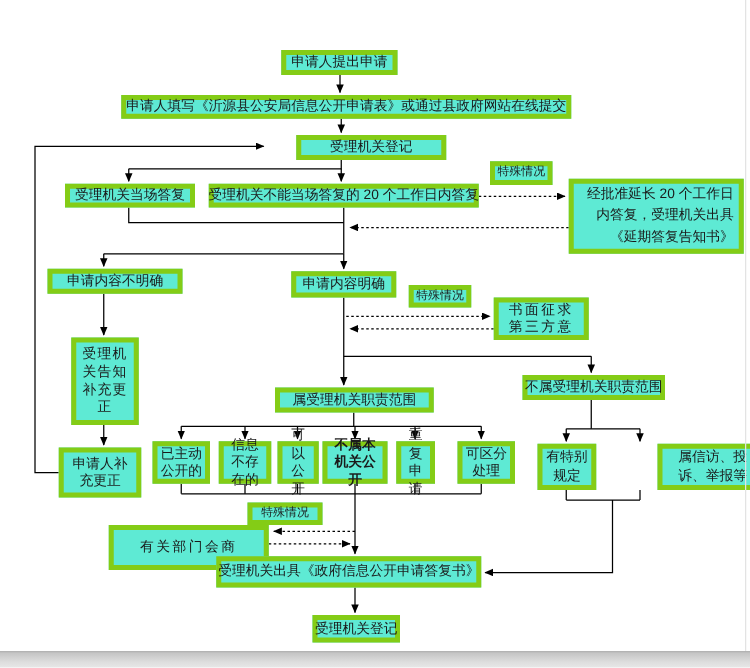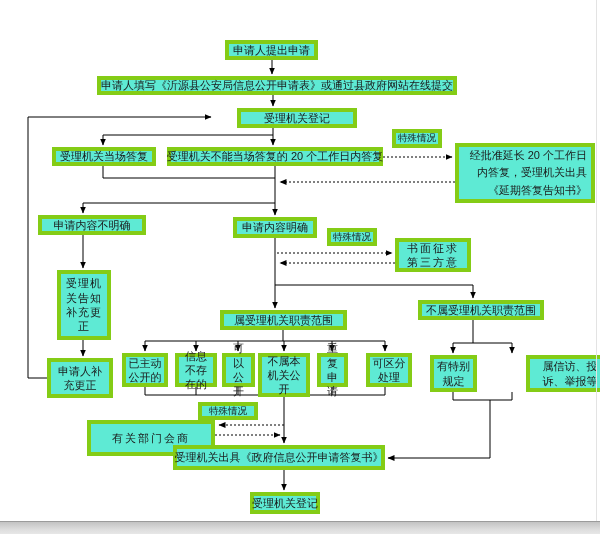--- a/index.html
+++ b/index.html
@@ -128,26 +128,26 @@
   <div class="node small" id="n-special-mid" style="left:327px;top:228px;width:50px;height:18px;">特殊情况</div>
 
   <div class="node mid wrap ls" id="n-thirdparty" style="left:395px;top:238px;width:76px;height:34px;">书面征求第三方意</div>
 
   <div class="node wrap" id="n-notify" style="left:57px;top:270px;width:54px;height:70px;letter-spacing:1px;">受理机关告知补充更正</div>
 
   <div class="node wrap" id="n-supplement" style="left:47px;top:358px;width:66px;height:40px;">申请人补充更正</div>
 
   <div class="node mid" id="n-scope" style="left:220px;top:310px;width:127px;height:20px;">属受理机关职责范围</div>
 
-  <div class="node mid" id="n-notscope" style="left:418px;top:300px;width:126px;height:20px;">不属受理机关职责范围</div>
+  <div class="node mid" id="n-notscope" style="left:418px;top:300px;width:114px;height:20px;">不属受理机关职责范围</div>
 
   <div class="node mid wrap" id="n-r1" style="left:122px;top:353px;width:46px;height:34px;">已主动公开的</div>
   <div class="node mid wrap" id="n-r2" style="left:175px;top:353px;width:42px;height:34px;">信息不存在的</div>
   <div class="node mid wrap" id="n-r3" style="left:222px;top:353px;width:33px;height:34px;">可以公开</div>
-  <div class="node mid wrap" id="n-r4" style="left:258px;top:353px;width:52px;height:44px;">不属本机关公开</div>
+  <div class="node mid wrap" id="n-r4" style="left:258px;top:353px;width:52px;height:34px;font-weight:bold;">不属本机关公开</div>
   <div class="node mid wrap" id="n-r5" style="left:317px;top:353px;width:31px;height:34px;">重复申请</div>
   <div class="node mid wrap" id="n-r6" style="left:366px;top:353px;width:46px;height:34px;">可区分处理</div>
 
   <div class="node mid wrap" id="n-r7" style="left:430px;top:355px;width:47px;height:37px;">有特别规定</div>
   <div class="node mid wrap" id="n-r8" style="left:482px;top:355px;width:88px;height:37px;margin-left:44px;">属信访、投诉、举报等</div>
 
   <div class="node small" id="n-special-bottom" style="left:198px;top:402px;width:60px;height:18px;">特殊情况</div>
 
   <div class="node" id="n-consult" style="left:87px;top:420px;width:128px;height:36px;letter-spacing:2px;">有关部门会商</div>
 

